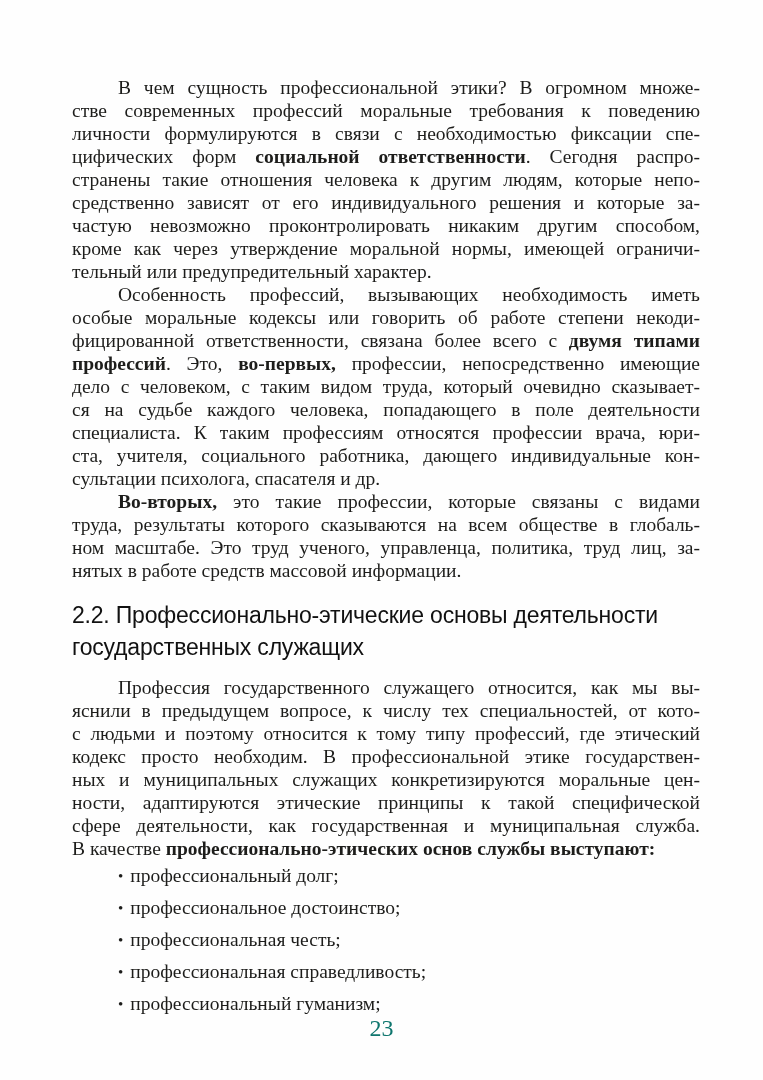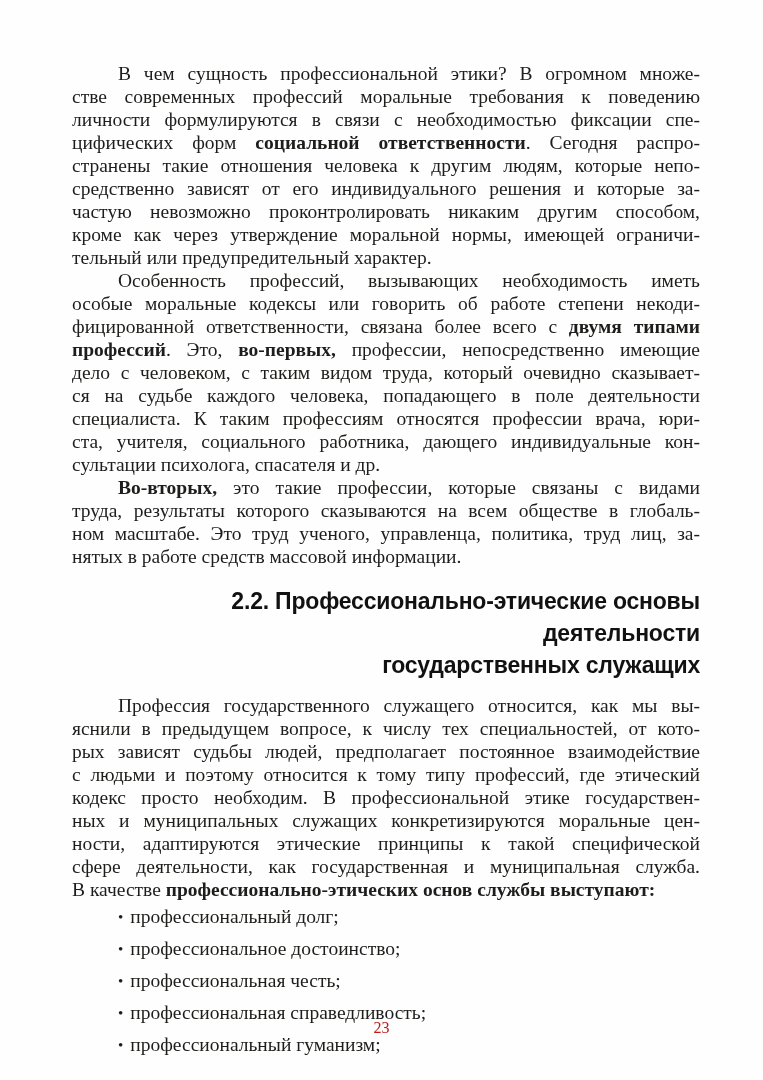--- a/index.html
+++ b/index.html
@@ -13,44 +13,44 @@
     height: 1080px;
     margin: 0 auto;
     background: #fefefe;
     overflow: hidden;
     font-family: "Liberation Serif", serif;
     color: #1d1d1b;
   }
   .doc-body {
     position: absolute;
     left: 72px;
-    top: 62px;
+    top: 76px;
     width: 628px;
   }
   .para { margin: 0; }
   .para .line {
     font-size: 19.5px;
     line-height: 23px;
     white-space: nowrap;
     text-align: justify;
     text-align-last: justify;
     text-justify: inter-word;
   }
   .para .line.indent { text-indent: 46px; }
   .para .line.last {
     text-align-last: left;
   }
   .b { font-weight: bold; }
   .heading {
     font-family: "Liberation Sans", sans-serif;
-    font-weight: bold;
+    font-weight: normal;
     font-size: 23px;
     line-height: 32px;
     letter-spacing: -0.2px;
-    text-align: right;
+    text-align: left;
     color: #111;
     margin: 17px 0 13px 0;
   }
   .list { margin: 0; }
   .list .item {
     font-size: 19.5px;
     line-height: 32px;
     padding-left: 46px;
     white-space: nowrap;
   }
@@ -58,23 +58,23 @@
     font-size: 15px;
     margin-right: 7px;
     vertical-align: 1px;
   }
   .page-footer {
     position: absolute;
     left: 0;
     top: 1016px;
     width: 100%;
     text-align: center;
-    font-size: 16px;
+    font-size: 24px;
     line-height: 24px;
-    color: #b91c1c;
+    color: #0f766e;
   }
 </style>
 </head>
 <body>
 
 <div class="page">
   <div class="doc-body">
       <div class="para">
         <div class="line indent"><span>В чем сущность профессиональной этики? В огромном множе-</span></div>
         <div class="line"><span>стве современных профессий моральные требования к поведению</span></div>
@@ -103,21 +103,20 @@
         <div class="line"><span>ном масштабе. Это труд ученого, управленца, политика, труд лиц, за-</span></div>
         <div class="line last"><span>нятых в работе средств массовой информации.</span></div>
       </div>
       <div class="heading">
         <div class="h-line">2.2. Профессионально-этические основы деятельности</div>
         <div class="h-line">государственных служащих</div>
       </div>
       <div class="para">
         <div class="line indent"><span>Профессия государственного служащего относится, как мы вы-</span></div>
         <div class="line"><span>яснили в предыдущем вопросе, к числу тех специальностей, от кото-</span></div>
-        <div class="line"><span>рых зависят судьбы людей, предполагает постоянное взаимодействие</span></div>
         <div class="line"><span>с людьми и поэтому относится к тому типу профессий, где этический</span></div>
         <div class="line"><span>кодекс просто необходим. В профессиональной этике государствен-</span></div>
         <div class="line"><span>ных и муниципальных служащих конкретизируются моральные цен-</span></div>
         <div class="line"><span>ности, адаптируются этические принципы к такой специфической</span></div>
         <div class="line"><span>сфере деятельности, как государственная и муниципальная служба.</span></div>
         <div class="line last"><span>В качестве </span><span class="b">профессионально-этических основ службы выступают:</span></div>
       </div>
       <div class="list">
         <div class="item"><span class="bullet">•</span><span>профессиональный долг;</span></div>
         <div class="item"><span class="bullet">•</span><span>профессиональное достоинство;</span></div>

